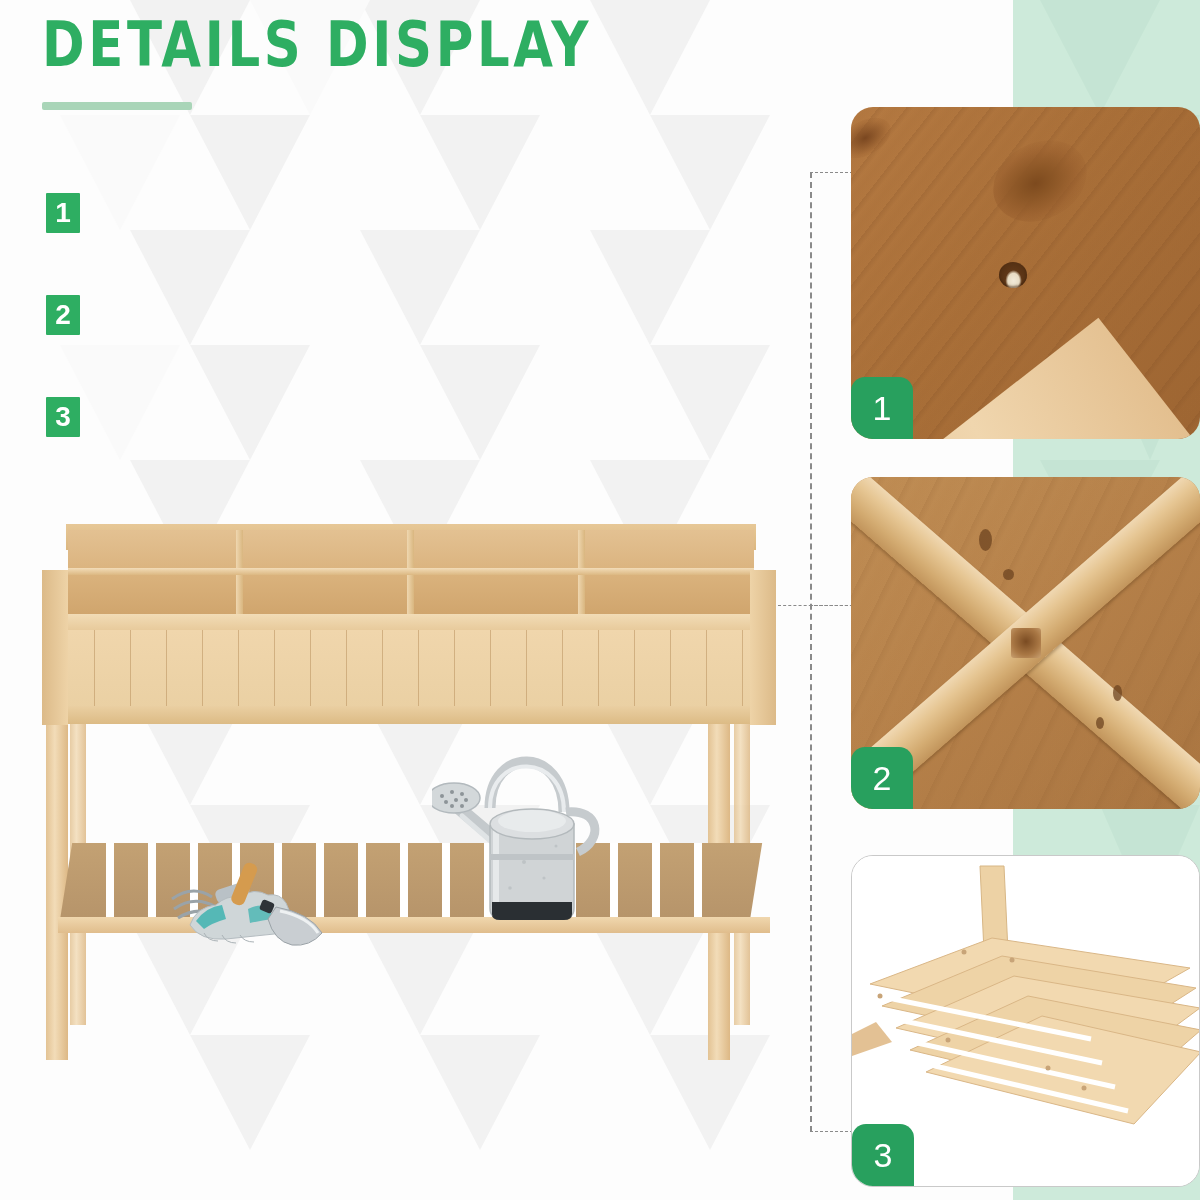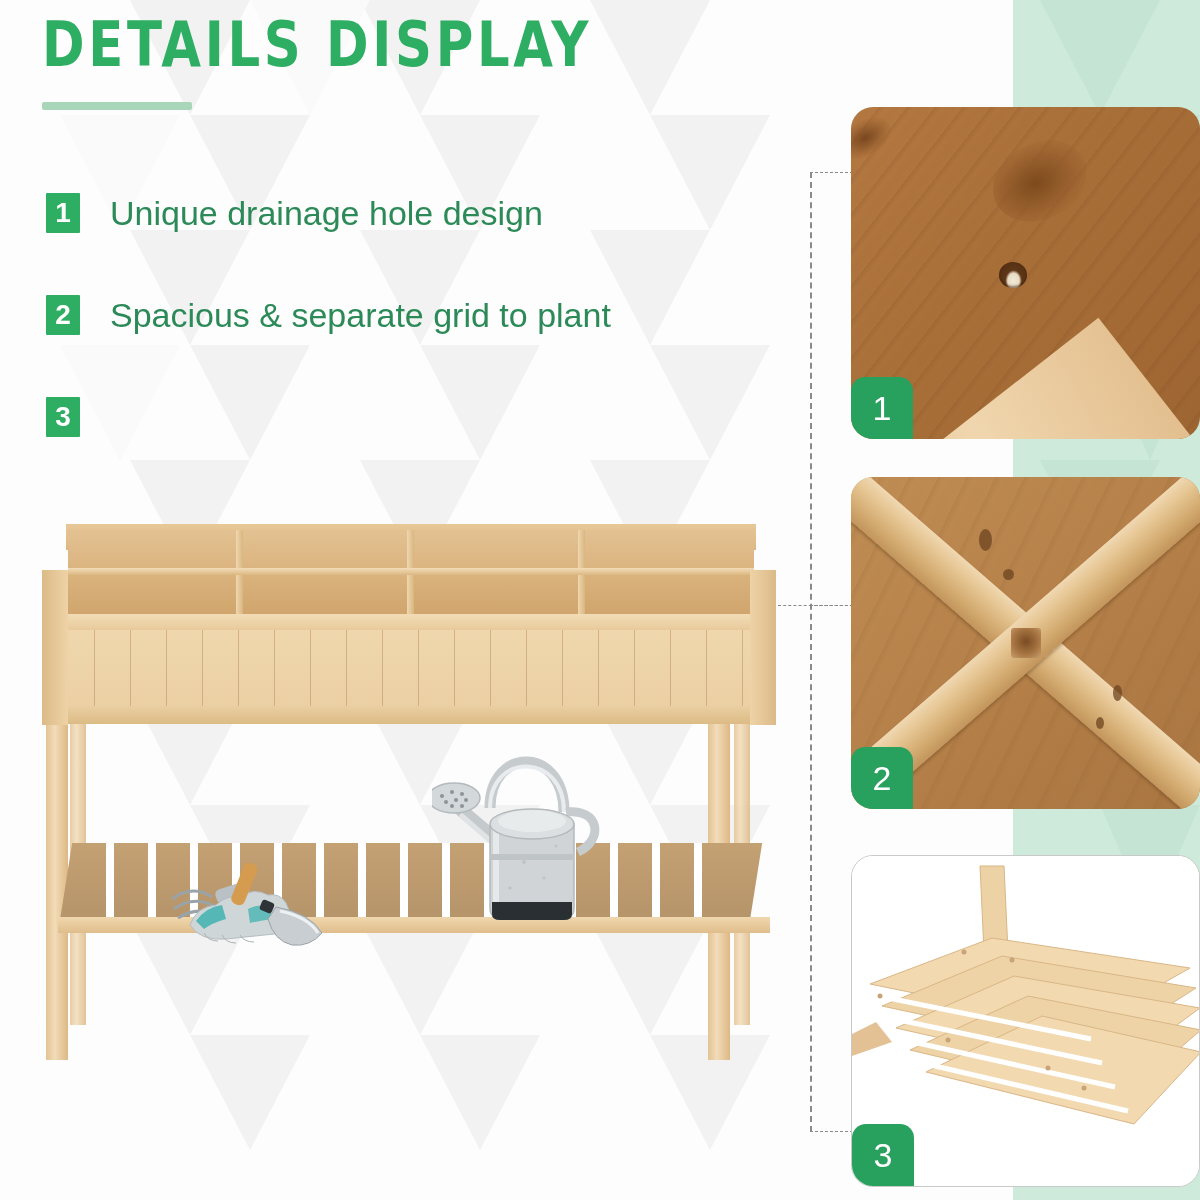--- a/index.html
+++ b/index.html
@@ -268,26 +268,24 @@
 
 <div id="header">
   <div id="page-title">DETAILS DISPLAY</div>
   <div id="title-rule"></div>
 </div>
 
 <div id="feature-list">
 
   <div class="feature-row">
     <div class="feature-badge">1</div>
-    <div class="feature-text">Unique drainage hole design</div>
   </div>
 
   <div class="feature-row">
     <div class="feature-badge">2</div>
-    <div class="feature-text">Spacious &amp; separate grid to plant</div>
   </div>
 
   <div class="feature-row">
     <div class="feature-badge">3</div>
   </div>
 
 </div>
 
 <div class="conn-v"></div>
 <div class="conn-h" id="conn-h-top"></div>

